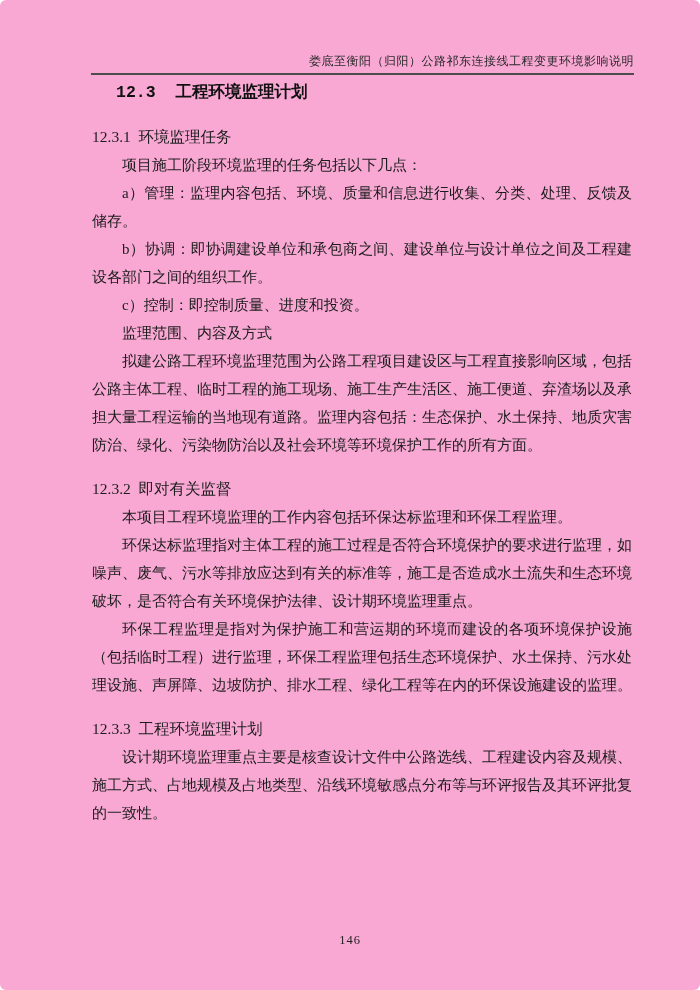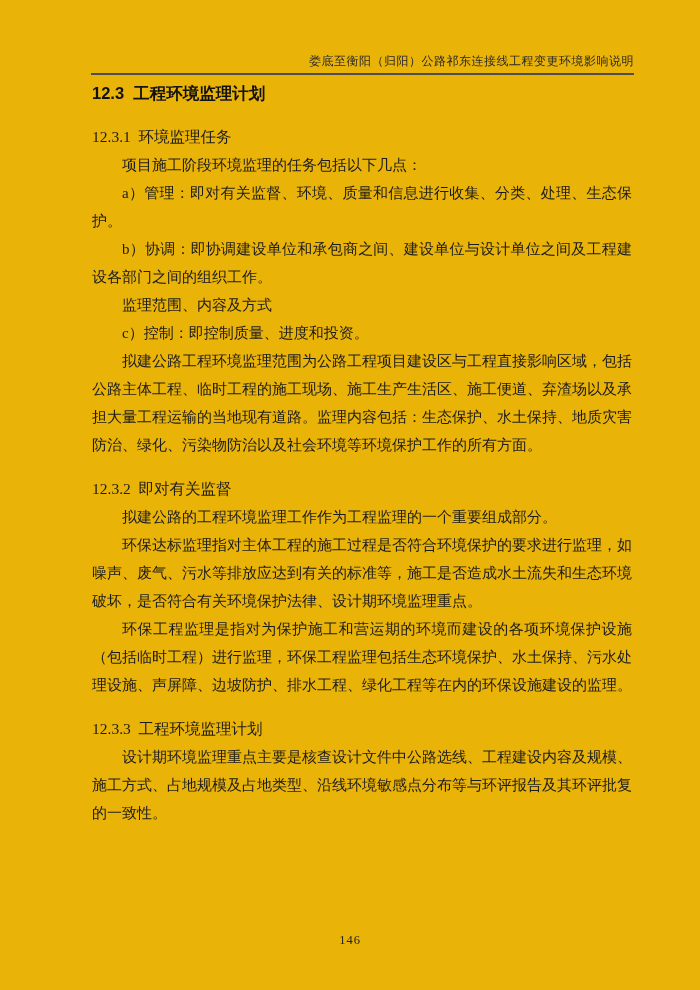--- a/index.html
+++ b/index.html
@@ -11,21 +11,22 @@
     width: 700px;
     height: 990px;
     position: relative;
     overflow: hidden;
     font-family: "Liberation Serif", serif;
     color: #1c1c1c;
   }
   .page {
     position: absolute;
     inset: 0;
-    background: #eab308;
+    background: #f9a8d4;
+    border-radius: 6px;
   }
   .header {
     position: absolute;
     top: 0;
     left: 91px;
     right: 66px;
     padding-top: 54px;
   }
   .header-title {
     display: block;
@@ -45,26 +46,27 @@
     position: absolute;
     top: 79px;
     left: 92px;
     width: 540px;
   }
   .content > * {
     margin: 0;
     padding: 0;
   }
   .heading-1 {
-    font-family: Liberation Sans, sans-serif;
+    font-family: Liberation Mono, monospace;
     font-size: 16.5px;
     font-weight: bold;
     line-height: 28px;
     white-space: pre-wrap;
     color: #111111;
+    margin-left: 24px;
   }
   .heading-2 {
     font-family: "Liberation Serif", serif;
     font-size: 15.5px;
     font-weight: normal;
     line-height: 28px;
     white-space: pre-wrap;
     color: #1c1c1c;
     margin-top: 16px;
   }
@@ -104,27 +106,27 @@
 
   <div class="header">
     <span class="header-title">娄底至衡阳（归阳）公路祁东连接线工程变更环境影响说明</span>
     <hr class="header-rule">
   </div>
 
   <div class="content">
     <h1 class="heading-1">12.3  工程环境监理计划</h1>
     <h2 class="heading-2">12.3.1  环境监理任务</h2>
     <p class="para">项目施工阶段环境监理的任务包括以下几点：</p>
-    <p class="para">a）管理：即对有关监督、环境、质量和信息进行收集、分类、处理、生态保护。</p>
+    <p class="para">a）管理：监理内容包括、环境、质量和信息进行收集、分类、处理、反馈及储存。</p>
     <p class="para">b）协调：即协调建设单位和承包商之间、建设单位与设计单位之间及工程建设各部门之间的组织工作。</p>
+    <p class="para">c）控制：即控制质量、进度和投资。</p>
     <p class="para">监理范围、内容及方式</p>
-    <p class="para">c）控制：即控制质量、进度和投资。</p>
     <p class="para">拟建公路工程环境监理范围为公路工程项目建设区与工程直接影响区域，包括公路主体工程、临时工程的施工现场、施工生产生活区、施工便道、弃渣场以及承担大量工程运输的当地现有道路。监理内容包括：生态保护、水土保持、地质灾害防治、绿化、污染物防治以及社会环境等环境保护工作的所有方面。</p>
     <h2 class="heading-2">12.3.2  即对有关监督</h2>
-    <p class="para">拟建公路的工程环境监理工作作为工程监理的一个重要组成部分。</p>
+    <p class="para">本项目工程环境监理的工作内容包括环保达标监理和环保工程监理。</p>
     <p class="para">环保达标监理指对主体工程的施工过程是否符合环境保护的要求进行监理，如噪声、废气、污水等排放应达到有关的标准等，施工是否造成水土流失和生态环境破坏，是否符合有关环境保护法律、设计期环境监理重点。</p>
     <p class="para">环保工程监理是指对为保护施工和营运期的环境而建设的各项环境保护设施（包括临时工程）进行监理，环保工程监理包括生态环境保护、水土保持、污水处理设施、声屏障、边坡防护、排水工程、绿化工程等在内的环保设施建设的监理。</p>
     <h2 class="heading-2">12.3.3  工程环境监理计划</h2>
     <p class="para">设计期环境监理重点主要是核查设计文件中公路选线、工程建设内容及规模、施工方式、占地规模及占地类型、沿线环境敏感点分布等与环评报告及其环评批复的一致性。</p>
   </div>
 
   <div class="footer">
     <span class="page-number">146</span>
   </div>
 

